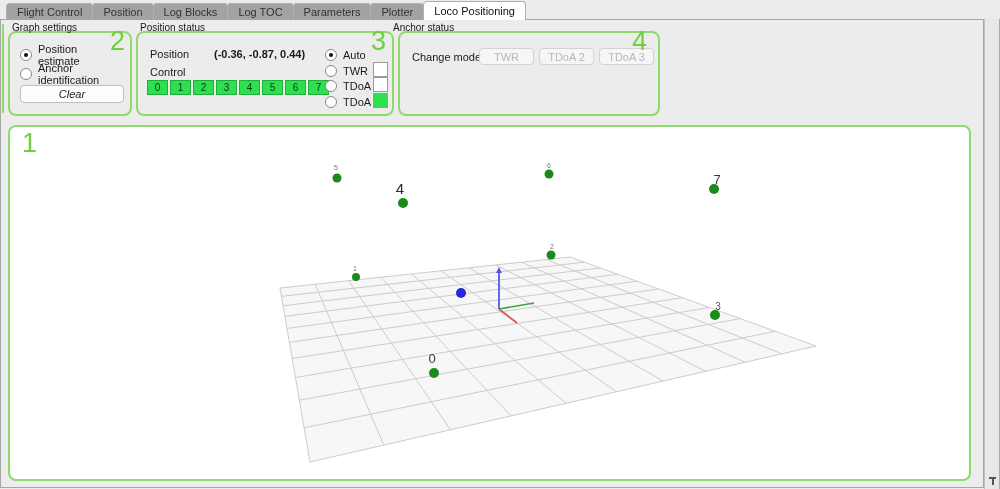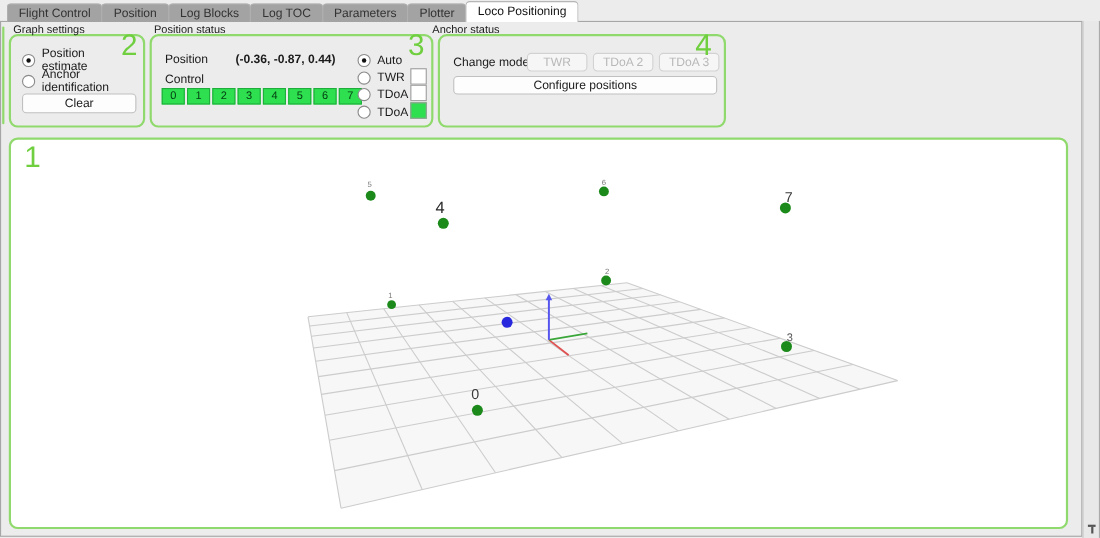--- a/index.html
+++ b/index.html
@@ -76,21 +76,21 @@
   <div id="graph-options" style="position:absolute; left:10px; top:15px;">
       <div class="radio-row" style="left: 0px; top: 0px; justify-content: flex-end;">
         <span class="radio checked"></span>
         <span>Position estimate</span>
       </div>
       <div class="radio-row" style="left: 0px; top: 19px;">
         <span class="radio"></span>
         <span>Anchor identification</span>
       </div>
     </div>
-  <button class="btn" style="left:10px; top:52px; width:104px; height:18px;">Clear</button>
+  <button class="btn" style="left:10px; top:52px; width:104px; height:18px;font-style:italic;">Clear</button>
 </div>
 <div class="badge" style="left:110px; top:28px;">2</div>
 
 <div class="gtitle" style="left:140px; top:22px;">Position status</div>
 <div class="gbox" style="left:136px; top:31px; width:258px; height:85px;">
   <div class="label" style="left:12px; top:15px;">Position</div>
   <div class="label" style="left:76px; top:15px;font-weight:bold;">(-0.36, -0.87, 0.44)</div>
   <div class="label" style="left:12px; top:33px;">Control</div>
   <div class="anchor-boxes" style="left:9px; top:47px;" id="anchor-boxes">
       <div class="abox" style="background: rgb(46, 224, 79);">0</div>
@@ -127,21 +127,20 @@
 <div class="badge" style="left:371px; top:28px;">3</div>
 
 <div class="gtitle" style="left:393px; top:22px;">Anchor status</div>
 <div class="gbox" style="left:398px; top:31px; width:262px; height:85px;">
   <div class="label" style="left:12px; top:18px;">Change mode:</div>
   <div id="mode-buttons">
       <button class="btn disabled" style="left: 79px; top: 15px; width: 55px; height: 17px;">TWR</button>
       <button class="btn disabled" style="left: 139px; top: 15px; width: 55px; height: 17px;">TDoA 2</button>
       <button class="btn disabled" style="left: 199px; top: 15px; width: 55px; height: 17px;">TDoA 3</button>
     </div>
-  <button class="btn" style="left:12px; top:36px; width:240px; height:17px;">Configure positions</button>
 </div>
 <div class="badge" style="left:632px; top:28px;">4</div>
 
 <div class="mainbox"></div>
 <div class="badge" style="left:22px; top:130px; z-index:6;">1</div>
 <svg id="scene" width="959" height="352" viewBox="10 127 959 352">
     <g>
       <polygon points="280,288 570,257 816,346 310,462" fill="#f7f7f7" stroke="none"></polygon>
       <line x1="280" y1="288" x2="310" y2="462" stroke="#cccccc" stroke-width="1"></line>
       <line x1="280" y1="288" x2="570" y2="257" stroke="#cccccc" stroke-width="1"></line>

